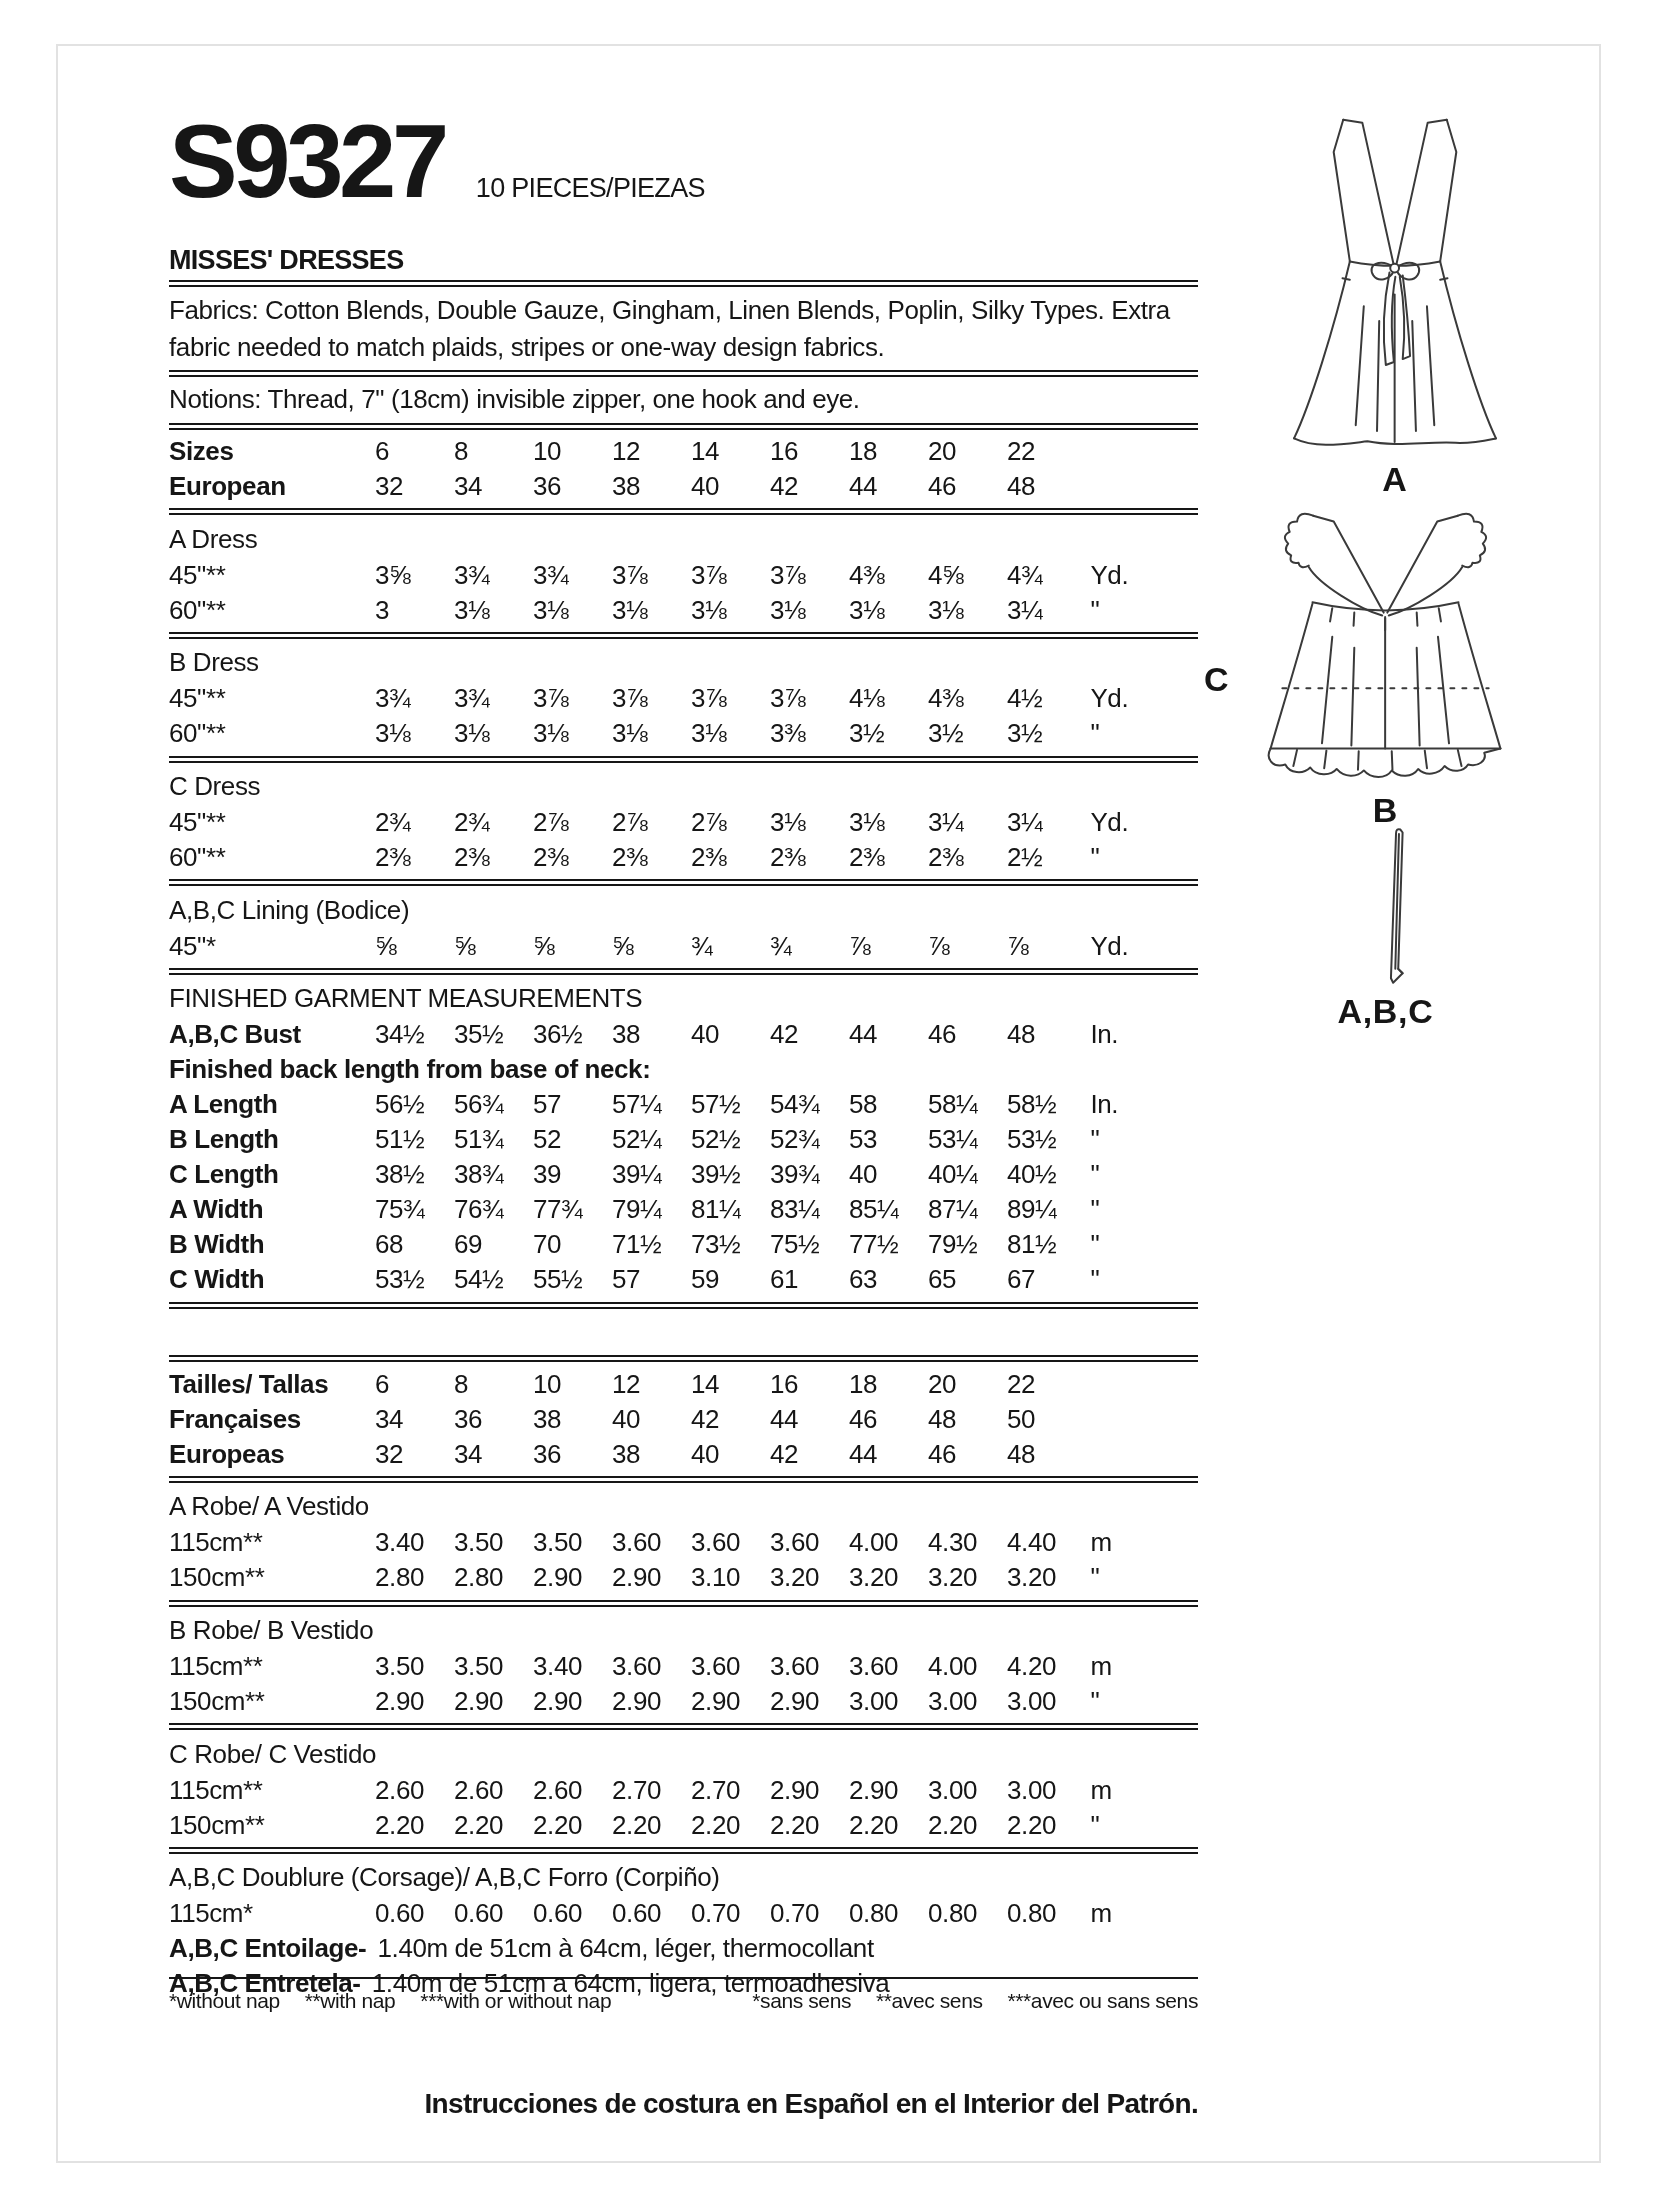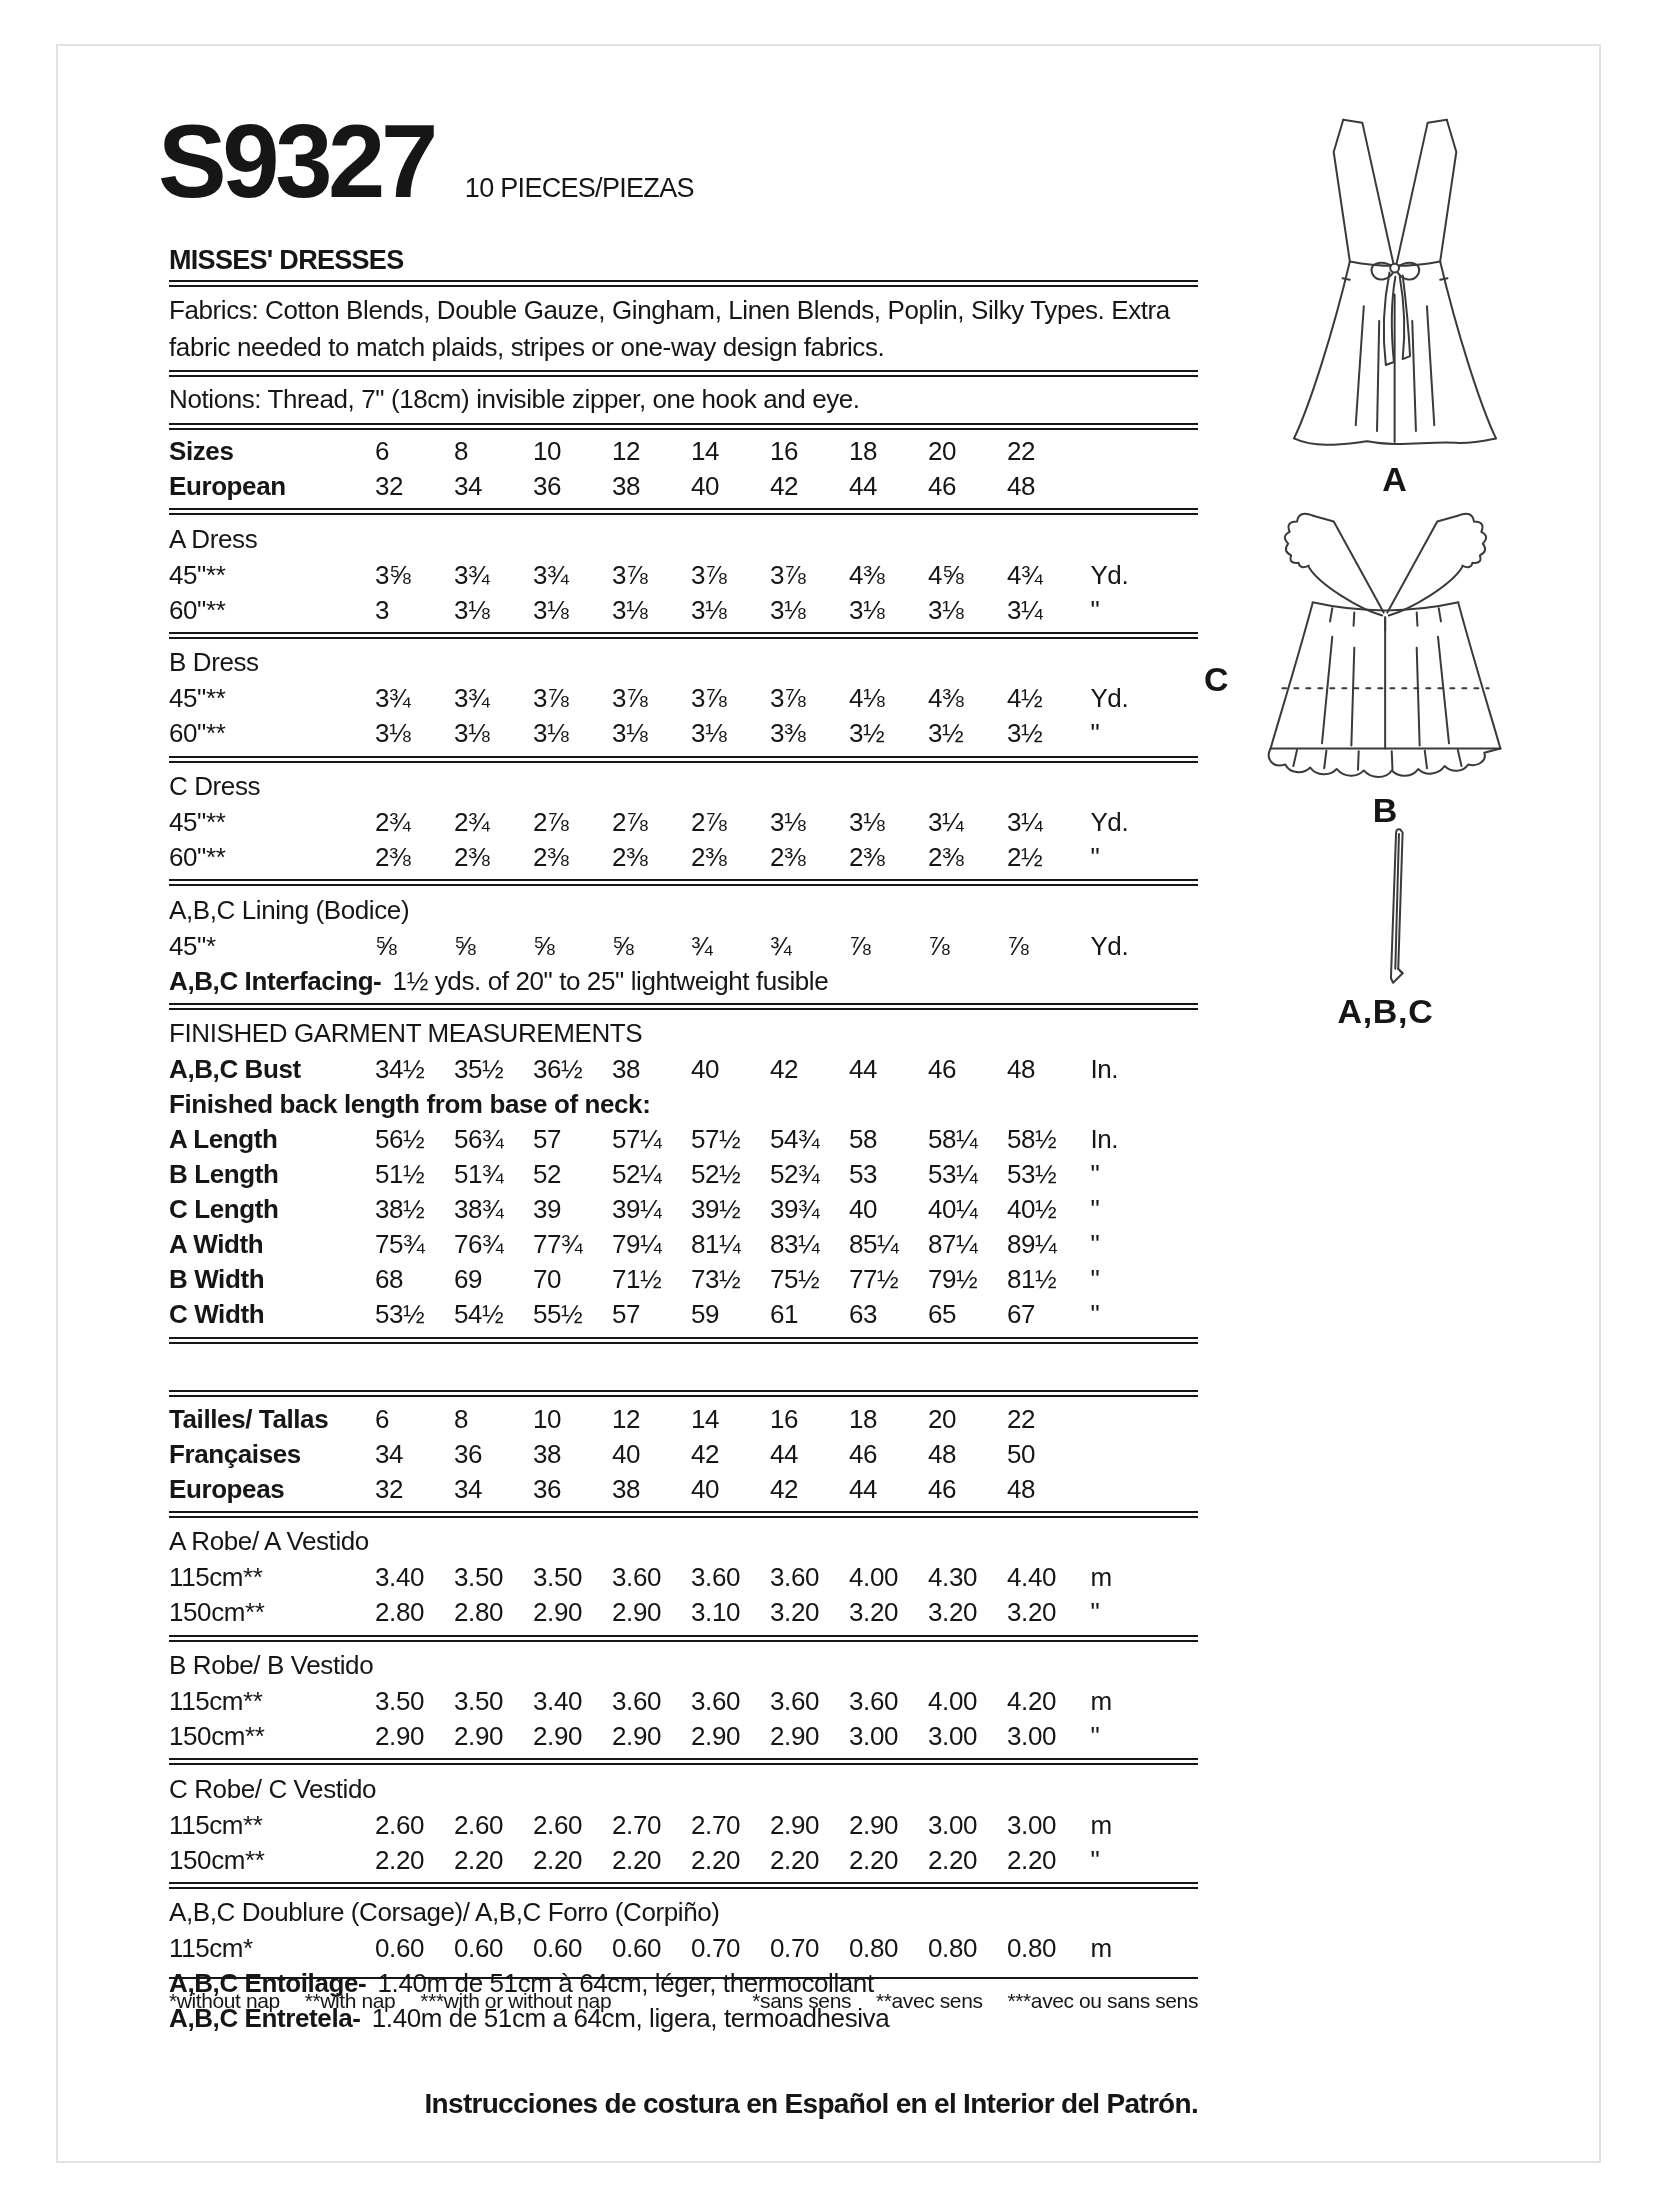--- a/index.html
+++ b/index.html
@@ -6,21 +6,21 @@
   body{
     width:1654px;height:2205px;position:relative;background:#ffffff;
     font-family:"Liberation Sans","DejaVu Sans",sans-serif;color:#161616;
     overflow:hidden;
   }
   .page-border{
     position:absolute;left:56px;top:44px;width:1541px;height:2115px;
     border:2.2px solid #e2e2e2;pointer-events:none;
   }
   
-  .brand{position:absolute;left:158px;top:110px;display:flex;align-items:baseline;gap:31px;}
+  .brand{position:absolute;left:169px;top:110px;display:flex;align-items:baseline;gap:31px;}
   .brand .num{font-size:103px;font-weight:700;letter-spacing:-4.4px;line-height:1;}
   .brand .pieces{font-size:27px;font-weight:400;letter-spacing:-0.7px;}
   
   .main{position:absolute;left:169px;top:244px;width:1029px;}
   .doc-title{font-size:27px;font-weight:700;line-height:32px;letter-spacing:-0.7px;}
   .para{font-size:26px;line-height:37px;letter-spacing:-0.4px;}
   .para b{font-weight:400;}
   .hr2{height:2.9px;border-top:2.2px solid #161616;border-bottom:2.2px solid #161616;margin:4.4px 0;}
   
   .row{display:grid;grid-template-columns:206px repeat(9,79px) 1fr;
@@ -318,34 +318,20 @@
         <span class="cell">⅝</span>
         <span class="cell">¾</span>
         <span class="cell">¾</span>
         <span class="cell">⅞</span>
         <span class="cell">⅞</span>
         <span class="cell">⅞</span>
         <span class="unit">Yd.</span>
 
       </div>
 
-      <div class="row noterow">
-        <span class="lbl">A,B,C Interfacing-</span>
-        <span class="cell"></span>
-        <span class="cell"></span>
-        <span class="cell"></span>
-        <span class="cell"></span>
-        <span class="cell"></span>
-        <span class="cell"></span>
-        <span class="cell"></span>
-        <span class="cell"></span>
-        <span class="cell"></span>
-        <span class="unit"></span>
-        <span class="note"> 1½ yds. of 20" to 25" lightweight fusible</span>
-      </div>
 
       <div class="row hr">
         
         
         
         
         
         
         
         

